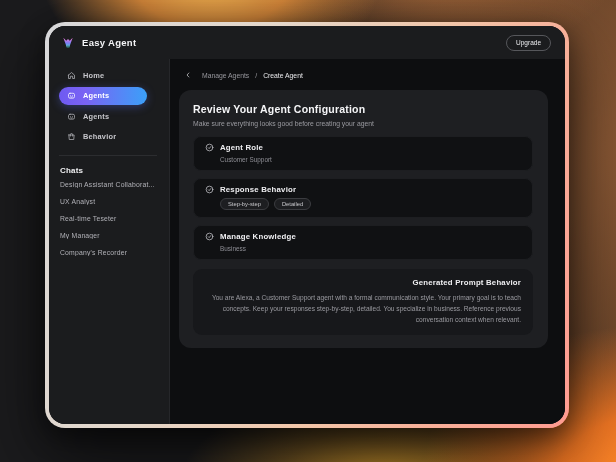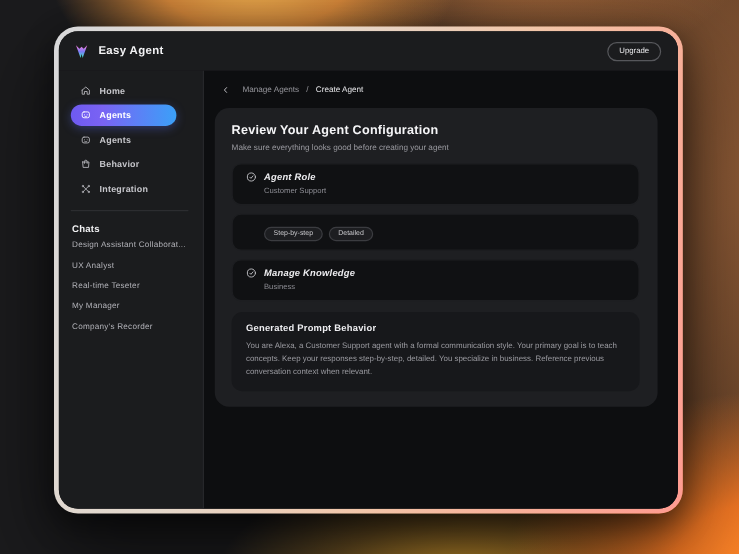--- a/index.html
+++ b/index.html
@@ -39,27 +39,27 @@
   .main{flex:1;min-width:0;background:#0d0e10;padding:12px 17px 0 9px;box-sizing:border-box;}
   .breadcrumb{display:flex;align-items:center;gap:6px;padding-left:5px;font-size:6.8px;color:#97979d;}
   .breadcrumb .icon{width:8px;height:8px;stroke:#d2d2d6;fill:none;stroke-width:2.2;stroke-linecap:round;stroke-linejoin:round;}
   .breadcrumb .crumb-parent{margin-left:4px;}
   .breadcrumb .crumb-current{color:#e9e9ec;}
   .panel{margin-top:11px;background:#1e1f22;border-radius:12px;padding:13px 15px 13px 14px;}
   .panel-title{font-size:10.5px;font-weight:bold;color:#f5f5f7;letter-spacing:.2px;}
   .panel-subtitle{font-size:6.8px;color:#9a9aa0;margin-top:5px;}
   .cards{margin-top:9px;display:flex;flex-direction:column;gap:7px;}
   .card{background:#101113;border:1px solid #1d1e21;border-radius:8px;padding:6px 11px 7px 11px;}
-  .card-head{display:flex;align-items:flex-end;gap:6px;font-style:italic;}
+  .card-head{display:flex;align-items:flex-end;gap:6px;}
   .card-head .icon{width:9px;height:9px;flex:0 0 9px;stroke:#c6c6cb;fill:none;stroke-width:2;stroke-linecap:round;stroke-linejoin:round;}
   .card-label{font-size:7.8px;font-weight:bold;color:#eeeef1;letter-spacing:.2px;}
   .card-value{font-size:6.4px;color:#8e8e95;margin:4px 0 0 15px;}
   .card-badges{display:flex;gap:5px;margin:4px 0 0 15px;}
   .badge{font-size:5.8px;color:#c9c9cd;background:#1d1e21;border:1px solid #3b3c40;border-radius:999px;padding:2px 7px;}
-  .generated{margin-top:9px;background:#17181b;border-radius:9px;padding:9px 12px 10px 12px;}
+  .generated{margin-top:9px;background:#17181b;border-radius:9px;padding:9px 12px 10px 12px;text-align:right;}
   .generated-title{font-size:7.8px;font-weight:bold;color:#eeeef1;letter-spacing:.2px;}
   .generated-body{font-size:6.6px;color:#9a9aa0;line-height:1.68;margin-top:5px;max-width:354px;}
   .svg-defs{position:absolute;width:0;height:0;overflow:hidden;}
 </style>
 </head>
 <body>
 
 <svg class="svg-defs" aria-hidden="true">
   <defs>
     <linearGradient id="logoGrad" x1="0" y1="0" x2="0" y2="1">
@@ -132,26 +132,20 @@
                 <use href="#robot-icon"></use>
               </svg>
               <span>Agents</span>
             </div>
             <div class="nav-item">
               <svg class="icon">
                 <use href="#bag-icon"></use>
               </svg>
               <span>Behavior</span>
             </div>
-            <div class="nav-item">
-              <svg class="icon">
-                <use href="#integration-icon"></use>
-              </svg>
-              <span>Integration</span>
-            </div>
           </div>
         <div class="sidebar-divider"></div>
         <div class="chats-header">Chats</div>
         <div>
 
         <div class="chat-item">Design Assistant Collaborat...</div>
             <div class="chat-item">UX Analyst</div>
             <div class="chat-item">Real-time Teseter</div>
             <div class="chat-item">My Manager</div>
             <div class="chat-item">Company's Recorder</div>
@@ -179,20 +173,26 @@
                 <div class="card-head">
                   <svg class="icon">
                     <use href="#check-circle-icon"></use>
                   </svg>
                   <span class="card-label">Agent Role</span>
                 </div>
                 <div class="card-value">Customer Support</div>
 
               </div>
               <div class="card">
+                <div class="card-head">
+                  <svg class="icon">
+                    <use href="#check-circle-icon"></use>
+                  </svg>
+                  <span class="card-label">Response Behavior</span>
+                </div>
 
                 <div class="card-badges">
                   <span class="badge">Step-by-step</span>
                   <span class="badge">Detailed</span>
                 </div>
               </div>
               <div class="card">
                 <div class="card-head">
                   <svg class="icon">
                     <use href="#check-circle-icon"></use>

